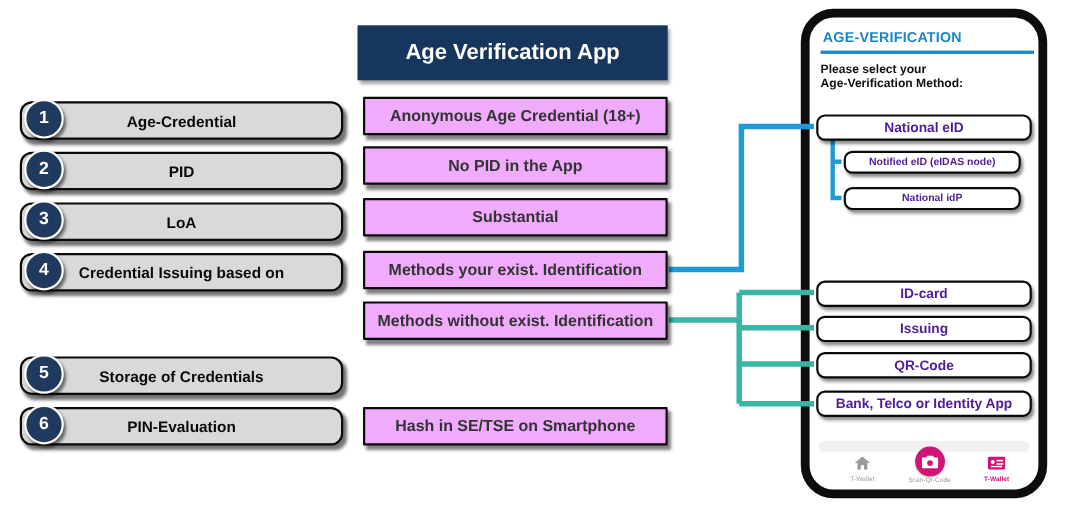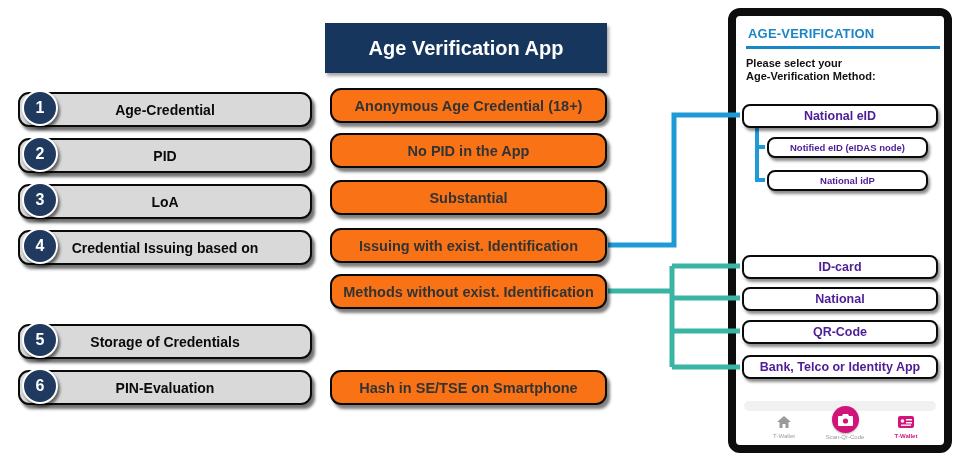--- a/index.html
+++ b/index.html
@@ -24,29 +24,29 @@
   }
   
   .mheader{
     position:absolute;left:325px;top:23px;width:282px;height:50px;
     background:#17365D;box-shadow:2px 3px 3px rgba(0,0,0,0.35);
     display:flex;align-items:center;justify-content:center;
     color:#ffffff;font-weight:bold;font-size:20px;z-index:4;
   }
   .mbox{
     position:absolute;left:330px;width:273px;height:31px;
-    background:#f97316;border:2.5px solid #0a0a0a;border-radius:11px;
+    background:#f0abfc;border:2.5px solid #0a0a0a;border-radius:1px;
     box-shadow:3px 4px 3px rgba(0,0,0,0.5);
     display:flex;align-items:center;justify-content:center;
     font-weight:bold;font-size:14.5px;color:#333333;z-index:6;
   }
   
   .phone{
     position:absolute;left:728px;top:8px;width:224px;height:445px;
-    border:8px solid #0d0d0d;border-radius:12px;background:#ffffff;
+    border:8px solid #0d0d0d;border-radius:30px;background:#ffffff;
     box-sizing:border-box;
   }
   .phone-heading{
     position:absolute;left:12px;top:10px;
     color:#1B86C5;font-weight:bold;font-size:13px;letter-spacing:0.2px;z-index:6;
   }
   .phone-underline{
     position:absolute;left:10px;top:30px;width:194px;height:3px;
     background:#1B86C5;z-index:6;
   }
@@ -103,37 +103,37 @@
   <div class="numcircle" style="top:90px">1</div>
   <div class="numcircle" style="top:136px">2</div>
   <div class="numcircle" style="top:182px">3</div>
   <div class="numcircle" style="top:228px">4</div>
   <div class="numcircle" style="top:322px">5</div>
   <div class="numcircle" style="top:368px">6</div>
 
   <div class="mbox" style="top:88px">Anonymous Age Credential (18+)</div>
   <div class="mbox" style="top:133px">No PID in the App</div>
   <div class="mbox" style="top:180px">Substantial</div>
-  <div class="mbox" style="top:228px">Issuing with exist. Identification</div>
+  <div class="mbox" style="top:228px">Methods your exist. Identification</div>
   <div class="mbox" style="top:274px">Methods without exist. Identification</div>
   <div class="mbox" style="top:370px">Hash in SE/TSE on Smartphone</div>
 
   <div class="phone">
     <div class="phone-heading">AGE-VERIFICATION</div>
     <div class="phone-underline"></div>
     <div class="phone-prompt">
       <span>Please select your</span><br>
       <span>Age-Verification Method:</span>
     </div>
 
     <div class="pbox pbox-main" style="top:88px">National eID</div>
     <div class="pbox pbox-sub" style="top:121px">Notified eID (eIDAS node)</div>
     <div class="pbox pbox-sub" style="top:154px">National idP</div>
     <div class="pbox pbox-main" style="top:239px">ID-card</div>
-    <div class="pbox pbox-main" style="top:271px">National</div>
+    <div class="pbox pbox-main" style="top:271px">Issuing</div>
     <div class="pbox pbox-main" style="top:304px">QR-Code</div>
     <div class="pbox pbox-main" style="top:339px">Bank, Telco or Identity App</div>
 
     <div class="nav-divider"></div>
 
     <div class="nav-item" style="left:18px;top:398px">
       <span>
         <svg width="14" height="12" viewBox="0 0 14 12">
             <path d="M7 0 L14 6 L11.5 6 L11.5 12 L8.5 12 L8.5 8 L5.5 8 L5.5 12 L2.5 12 L2.5 6 L0 6 Z" fill="#9a9a9a"></path>
           </svg>

